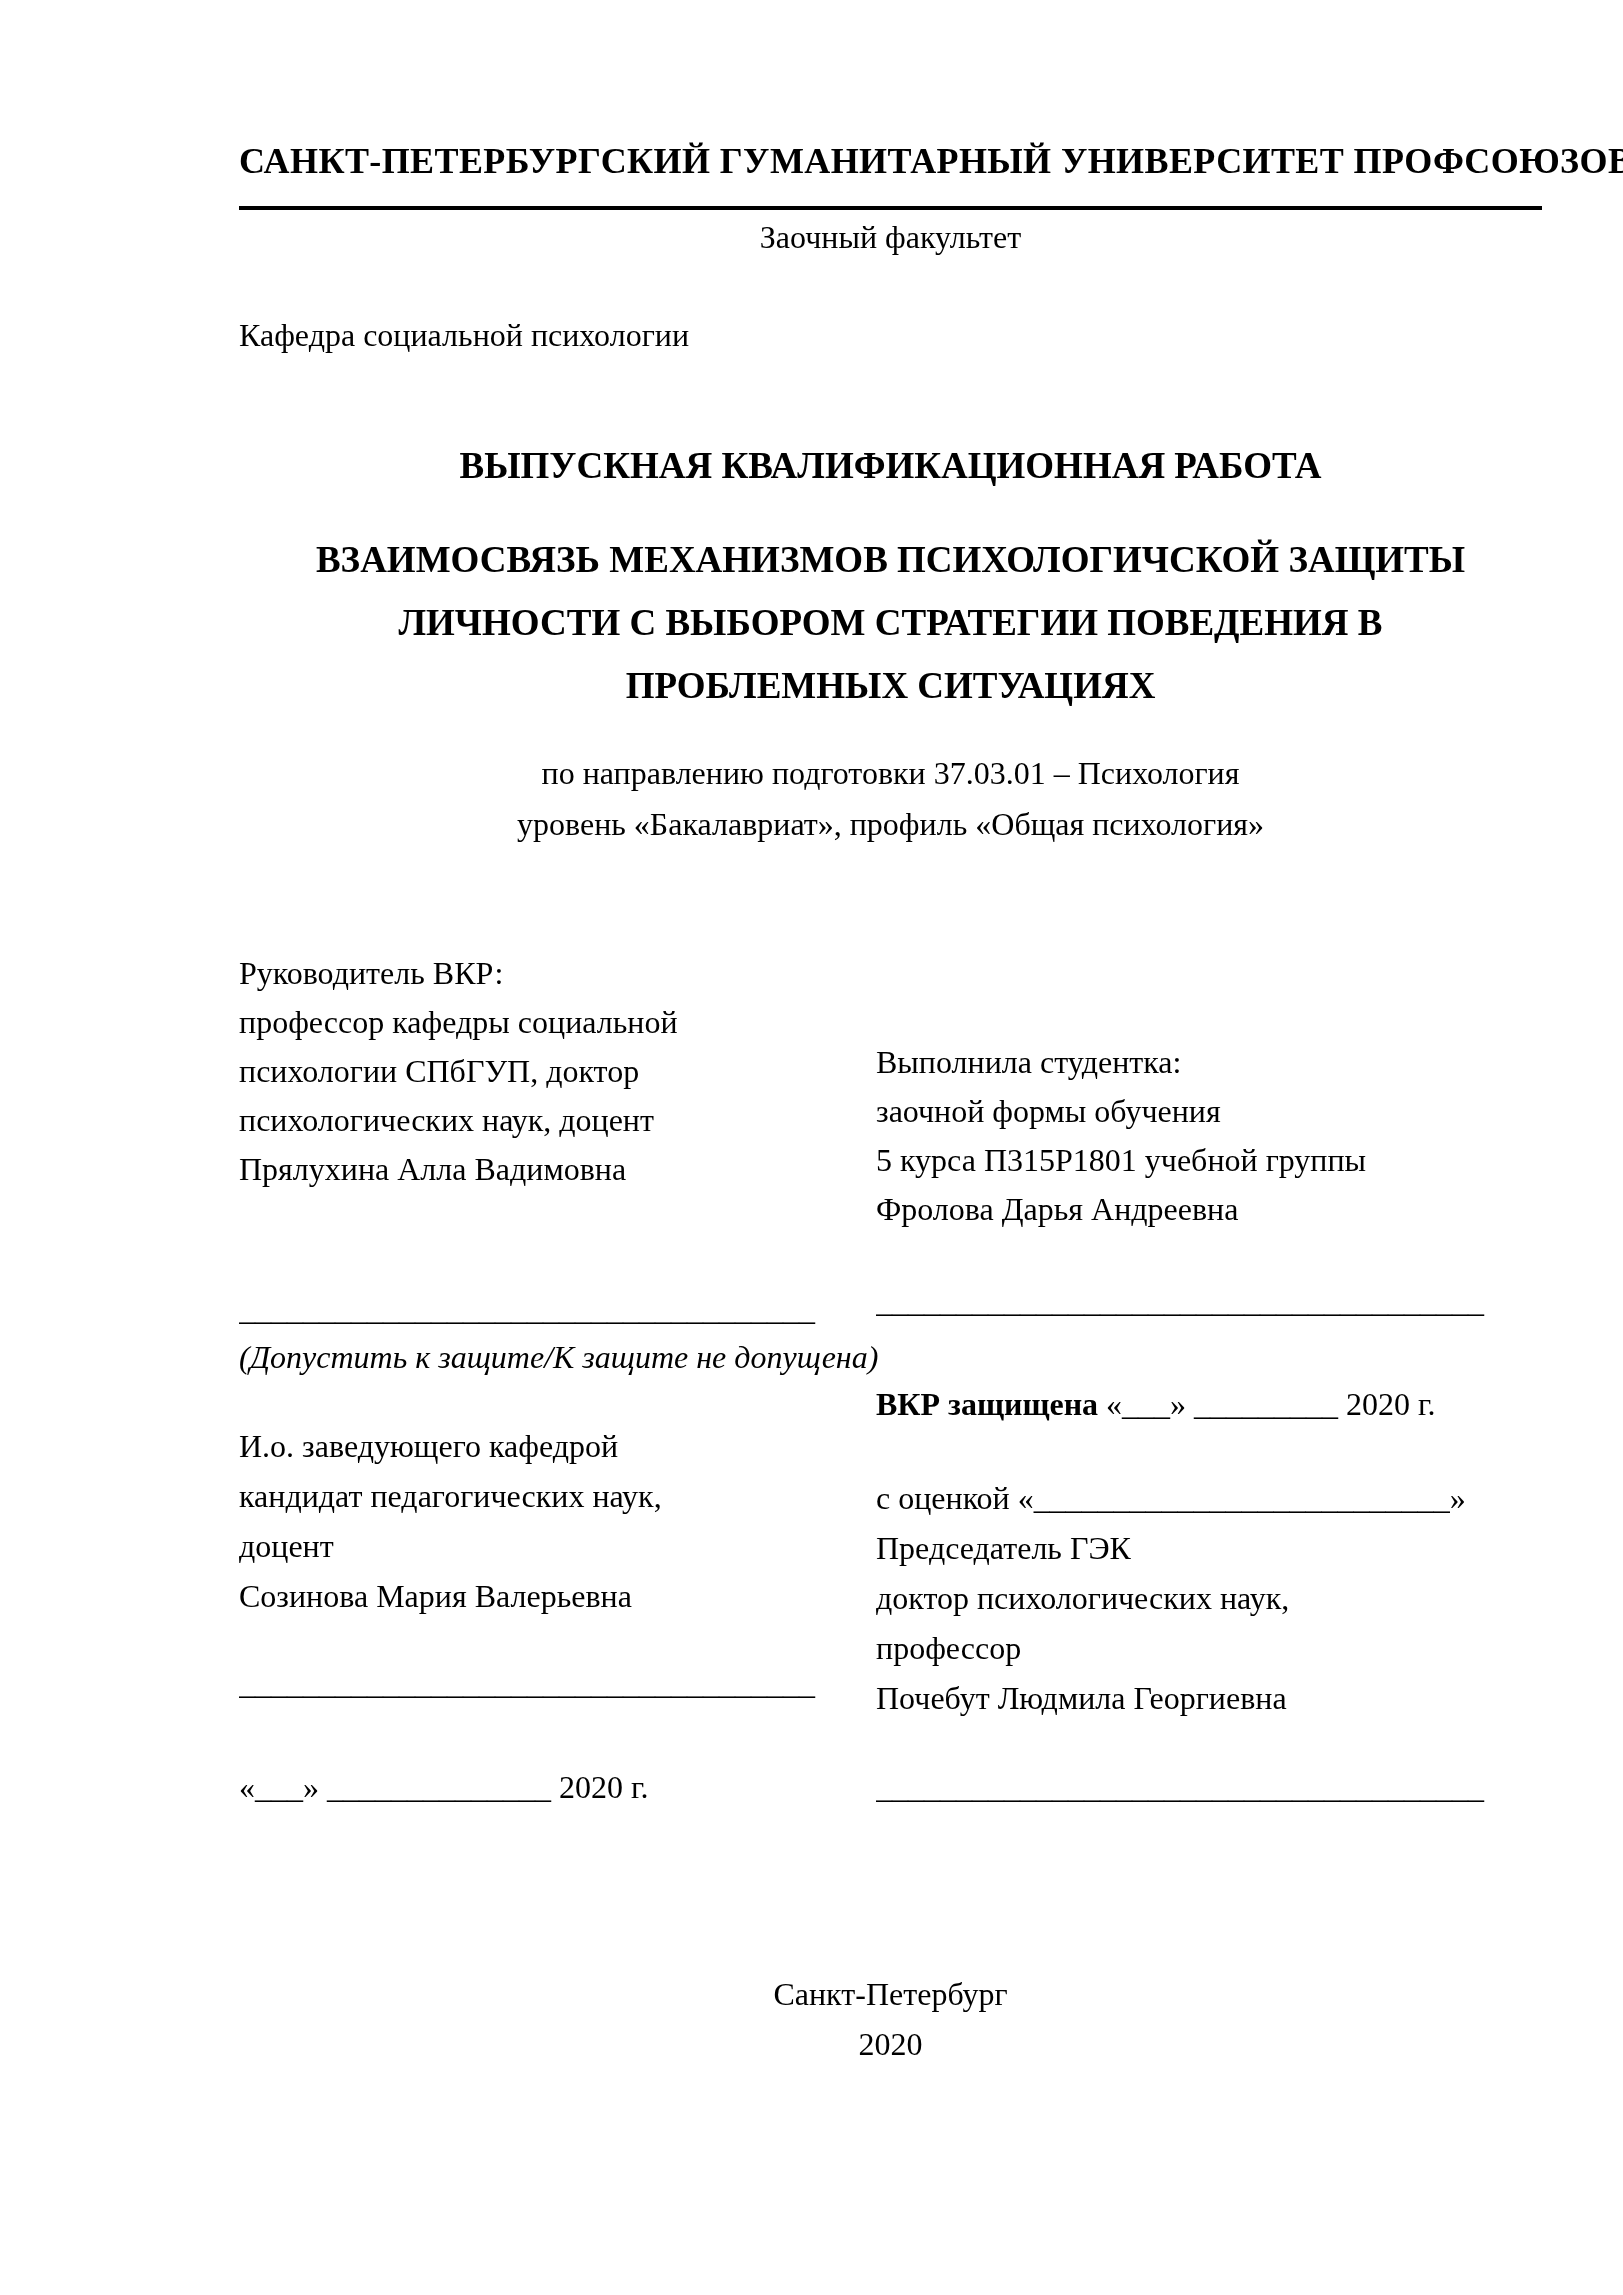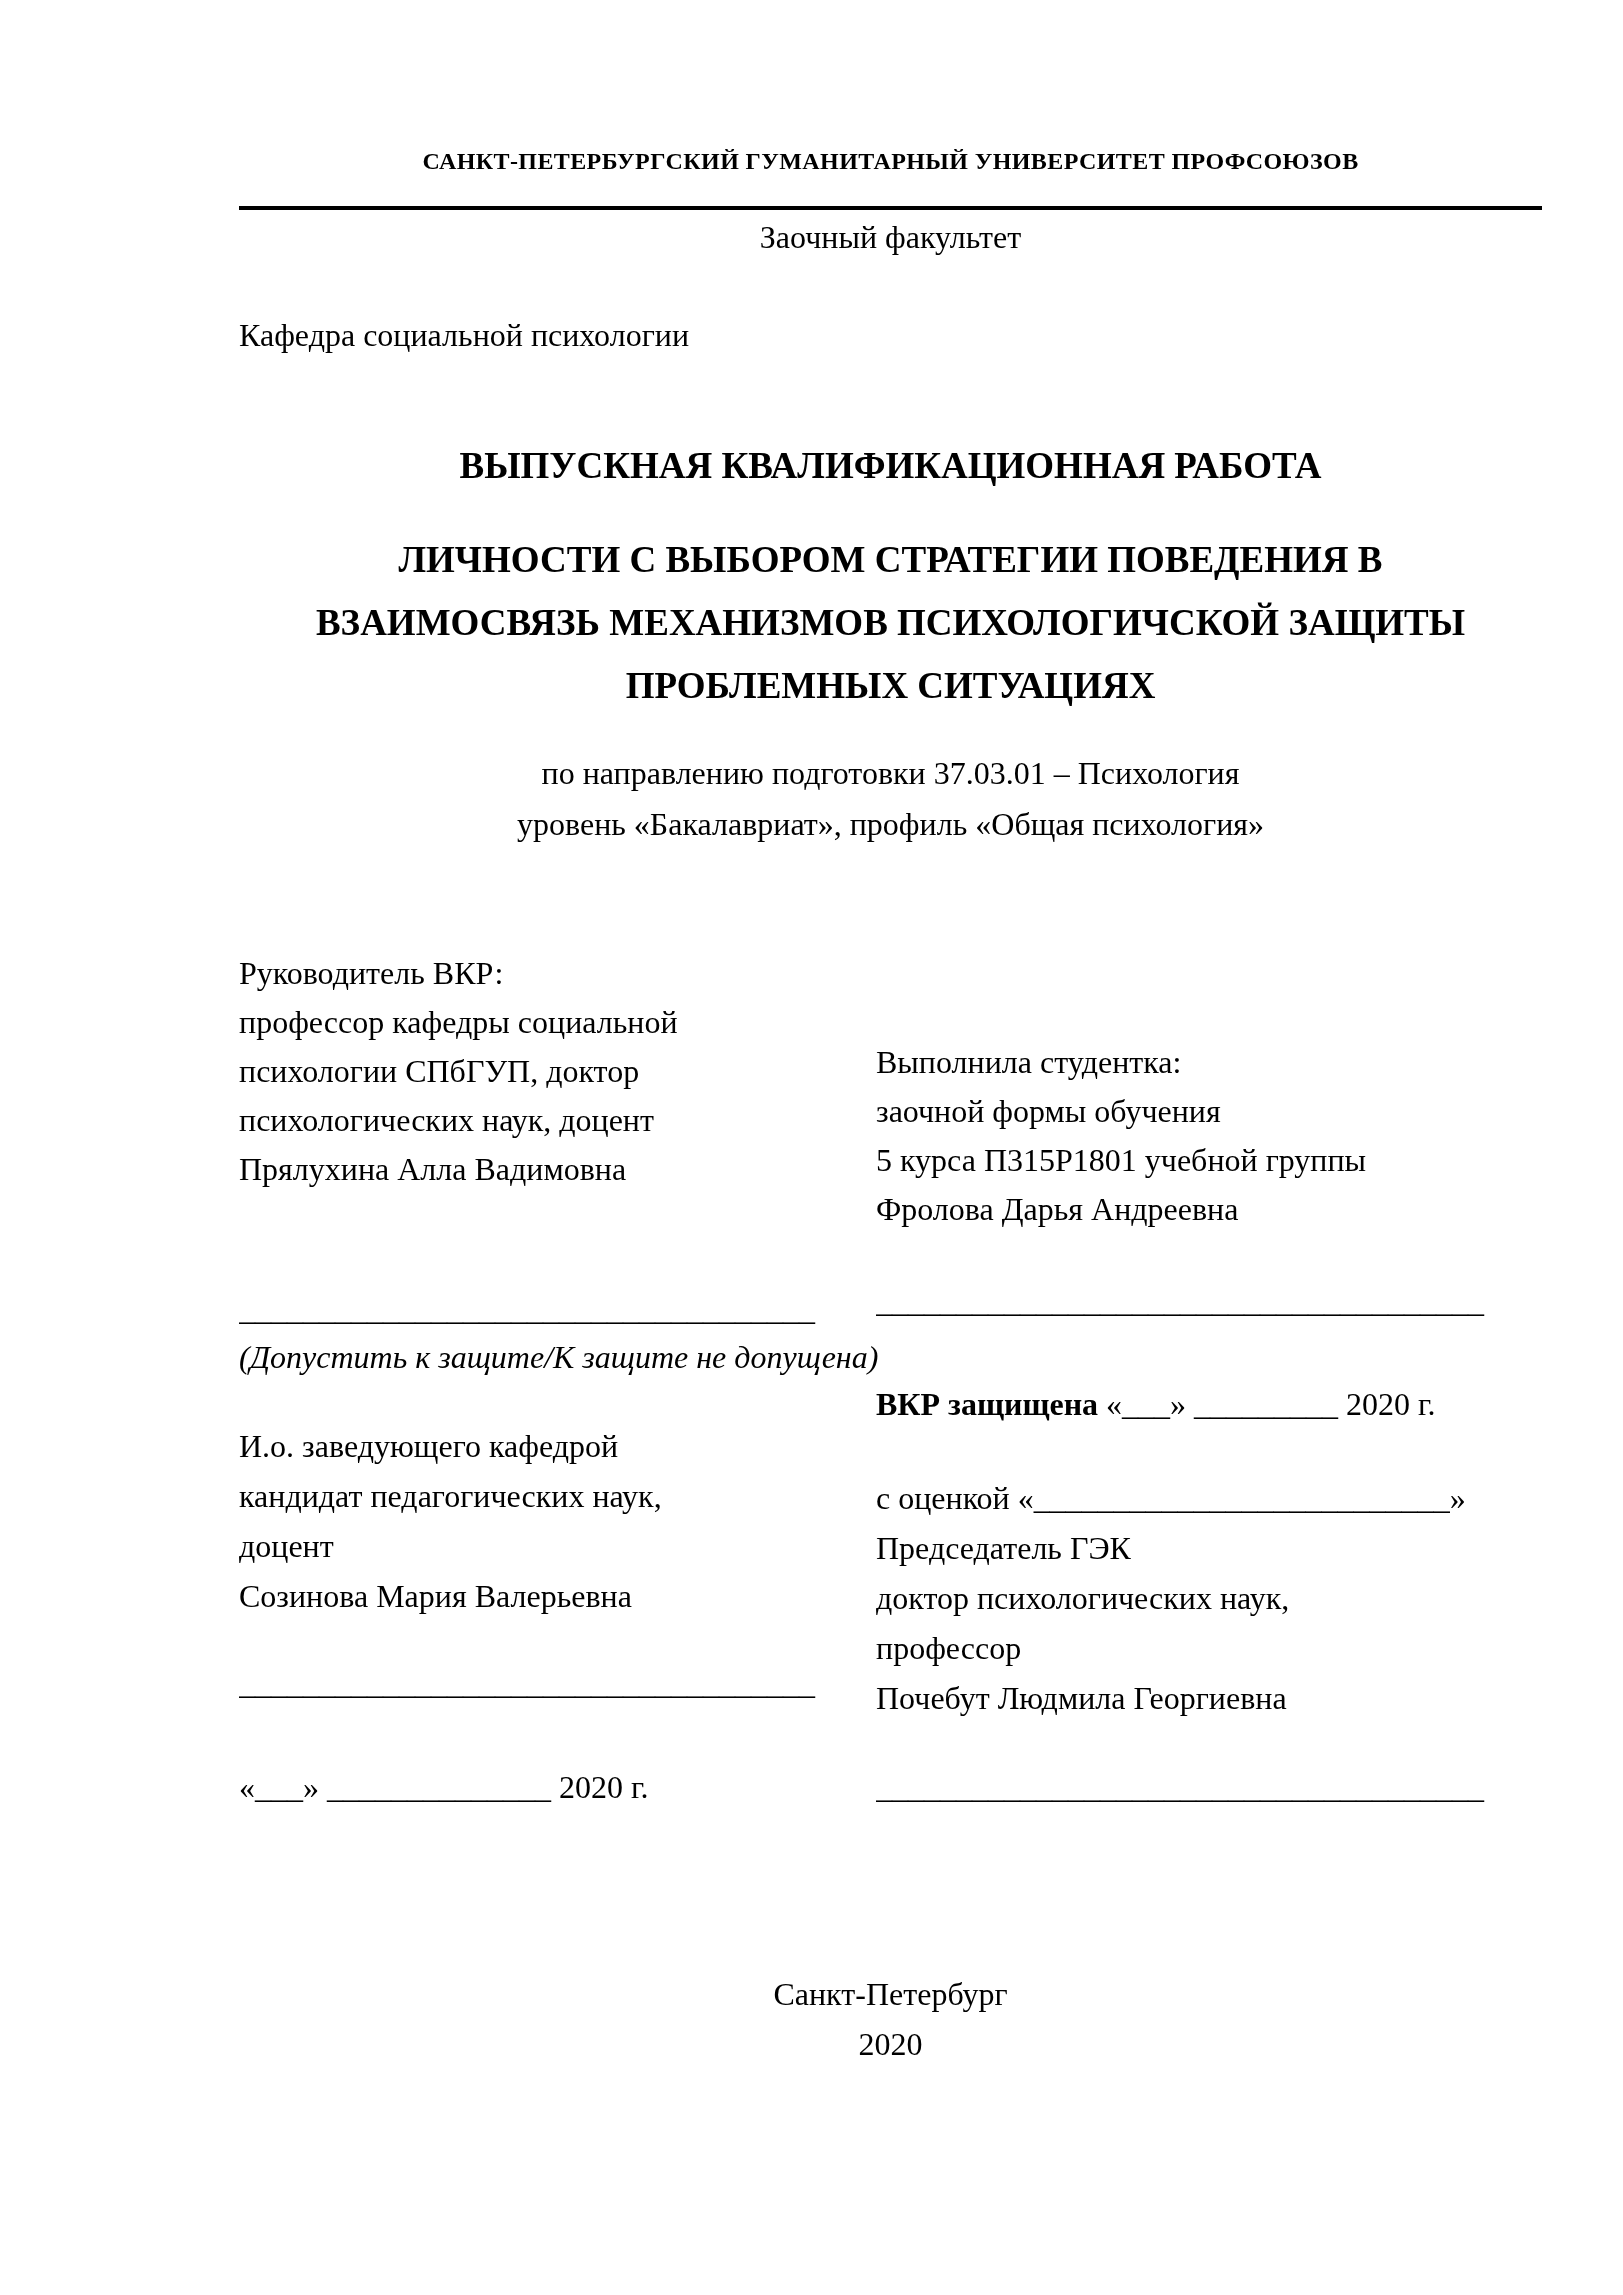--- a/index.html
+++ b/index.html
@@ -14,21 +14,21 @@
     height:2295px;
     margin:0 auto;
     background:#ffffff;
     padding:141px 81px 0 239px;
     position:relative;
     overflow:hidden;
   }
   .university {
     text-align:center;
     font-weight:bold;
-    font-size:24px;
+    font-size:36px;
     line-height:41px;
     padding-bottom:23.6px;
     border-bottom:4.7px solid #000000;
     letter-spacing:0.4px;
     white-space:nowrap;
   }
   .faculty {
     margin-top:7.9px;
     text-align:center;
     font-size:32px;
@@ -102,22 +102,22 @@
 
   <div class="university">САНКТ-ПЕТЕРБУРГСКИЙ ГУМАНИТАРНЫЙ УНИВЕРСИТЕТ ПРОФСОЮЗОВ</div>
 
   <div class="faculty">Заочный факультет</div>
 
   <div class="department">Кафедра социальной психологии</div>
 
   <div class="work-type">ВЫПУСКНАЯ КВАЛИФИКАЦИОННАЯ РАБОТА</div>
 
   <div class="thesis-title">
+    <div class="line">ВЗАИМОСВЯЗЬ МЕХАНИЗМОВ ПСИХОЛОГИЧСКОЙ ЗАЩИТЫ</div>
     <div class="line">ЛИЧНОСТИ С ВЫБОРОМ СТРАТЕГИИ ПОВЕДЕНИЯ В</div>
-    <div class="line">ВЗАИМОСВЯЗЬ МЕХАНИЗМОВ ПСИХОЛОГИЧСКОЙ ЗАЩИТЫ</div>
     <div class="line">ПРОБЛЕМНЫХ СИТУАЦИЯХ</div>
   </div>
 
   <div class="program">
     <div class="line">по направлению подготовки 37.03.01 – Психология</div>
     <div class="line">уровень «Бакалавриат», профиль «Общая психология»</div>
   </div>
 
   <div class="columns">
 

